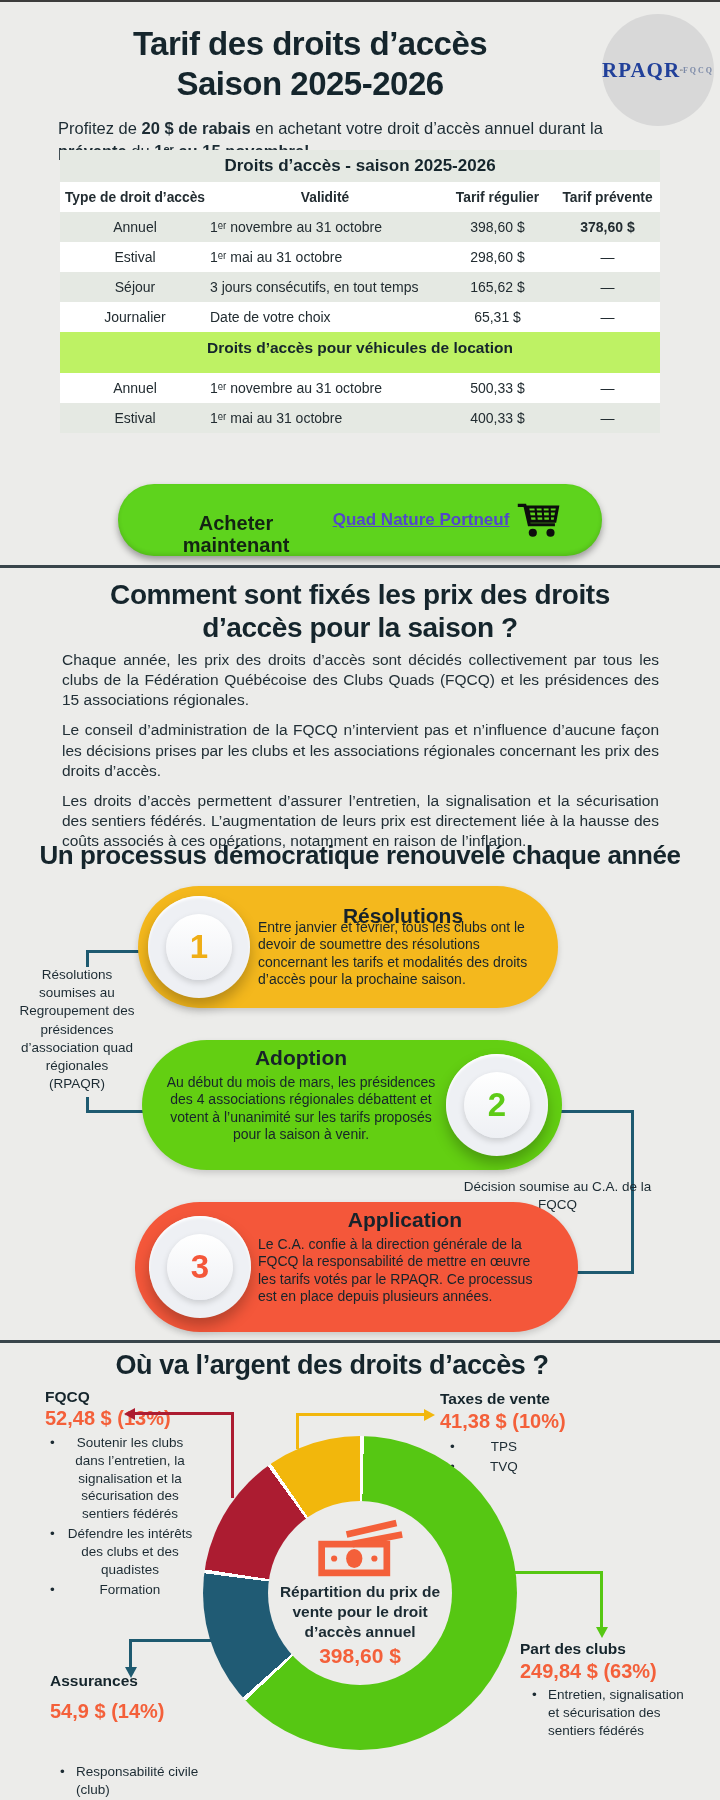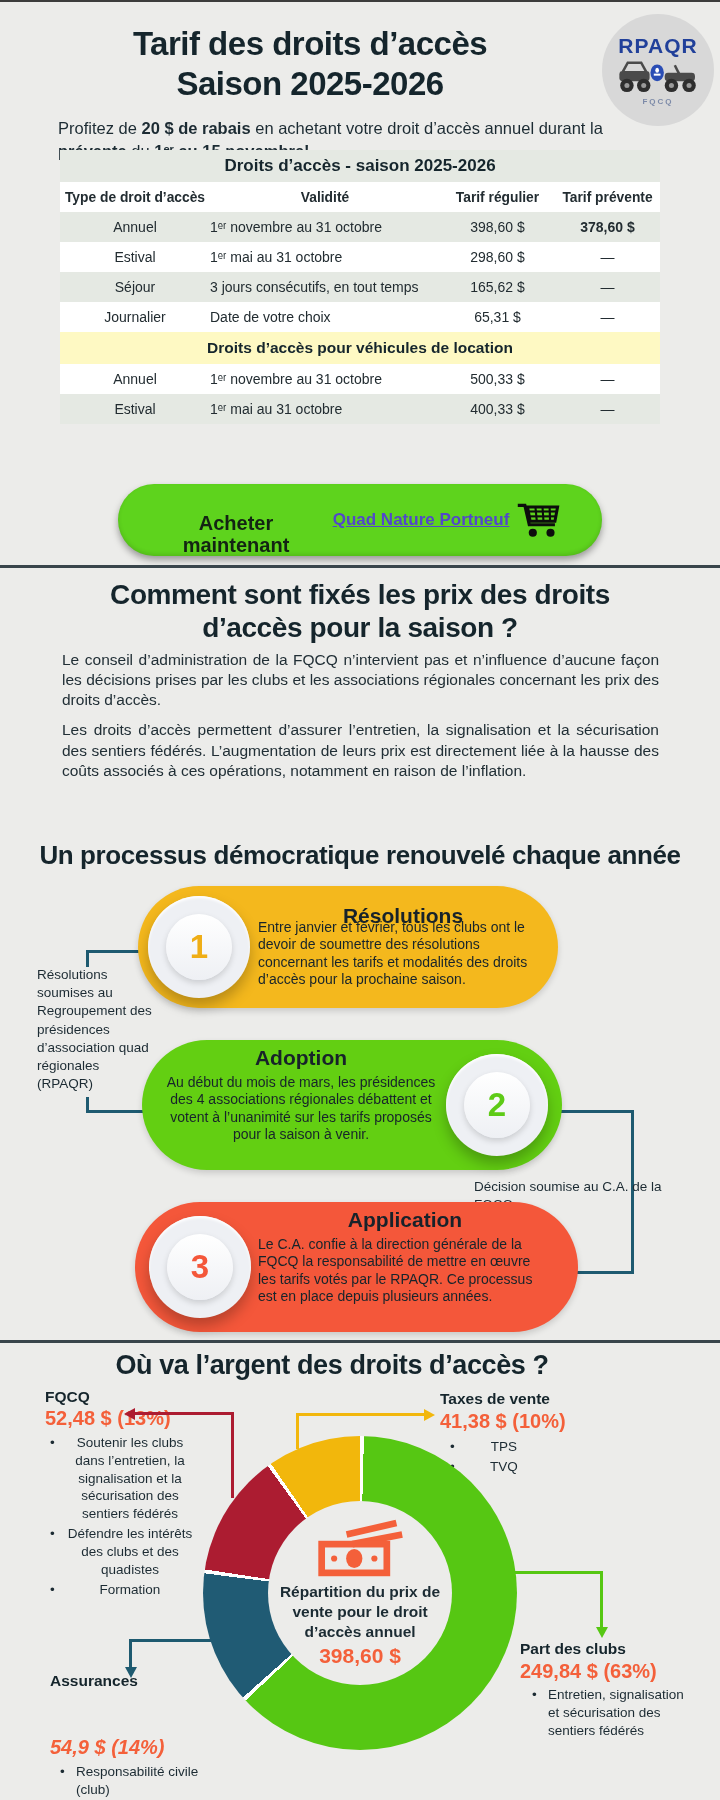--- a/index.html
+++ b/index.html
@@ -5,39 +5,39 @@
   html,body{margin:0;padding:0;background:#d9d9d7;}
   .page{position:relative;width:720px;height:1800px;background:#ececea;overflow:hidden;
         font-family:"Liberation Sans","DejaVu Sans",sans-serif;color:#1c2b33;padding-left:28px;}
   .abs{position:absolute;}
   .topline{left:0;top:0;width:720px;height:2px;background:#3c3c3c;}
 
   
   .title{left:90px;top:24px;width:440px;text-align:center;font-size:33px;font-weight:bold;
          color:#15252c;line-height:1.2;letter-spacing:-0.5px;}
   .logo{left:602px;top:14px;width:112px;height:112px;border-radius:50%;background:#d8d8d8;
-        display:flex;flex-direction:column;align-items:center;justify-content:center;}
+        display:flex;flex-direction:row;align-items:center;justify-content:center;font-family:Liberation Serif, serif;}
   .logo-brand{font-size:21px;font-weight:bold;color:#21409a;letter-spacing:1px;}
   .logo-sub{font-size:8px;font-weight:bold;color:#7c8aa8;letter-spacing:2px;margin-top:1px;}
 
   .intro{left:58px;top:100px;width:568px;font-size:16.5px;line-height:1.42;color:#1c2b33;}
   .intro b{font-weight:bold;}
 
   
   .tbl{left:60px;top:150px;width:600px;}
   .tbl-title{height:32px;line-height:32px;background:#e5e9e3;text-align:center;
              font-size:17px;font-weight:bold;color:#15252c;}
   .trow{display:grid;grid-template-columns:150px 230px 115px 105px;height:30px;
         align-items:center;font-size:14px;color:#222c31;}
   .thead{font-weight:bold;font-size:13.8px;}
   .bg-g{background:#e5e9e3;} .bg-w{background:#ffffff;}
   .c1,.c3,.c4{text-align:center;} .c2{text-align:left;}
   .thead .c2{text-align:center;}
   .bold{font-weight:bold;}
-  .tbl-sub{height:32px;line-height:32px;background:#fef9c3;text-align:center;
+  .tbl-sub{height:41px;line-height:32px;background:#bef264;text-align:center;
            font-size:15.5px;font-weight:bold;color:#15252c;}
 
   
   .buy{left:118px;top:484px;width:484px;height:72px;border-radius:38px;background:#5ed31d;
        box-shadow:0 4px 7px rgba(0,0,0,.35), inset 0 -2px 4px rgba(0,0,0,.12);
        display:flex;align-items:center;cursor:pointer;}
   .buy-label{width:180px;margin-left:28px;text-align:center;font-size:20px;font-weight:bold;
              color:#132413;line-height:1.12;margin-top:28px;}
   .buy-link{flex:1;text-align:center;font-size:17px;font-weight:bold;color:#5247cb;
             text-decoration:underline;}
@@ -57,21 +57,21 @@
   .card{border-radius:65px;box-shadow:0 3px 6px rgba(0,0,0,.15);}
   .card-title{position:absolute;font-size:21px;font-weight:bold;color:#17222a;text-align:center;}
   .card-text{position:absolute;font-size:14px;line-height:1.24;color:#17242b;}
   .step-circle{position:absolute;width:102px;height:102px;border-radius:50%;background:#eef0f4;
                box-shadow:0 8px 14px rgba(0,0,0,.25), inset 0 2px 3px #ffffff;
                display:flex;align-items:center;justify-content:center;}
   .step-inner{width:66px;height:66px;border-radius:50%;background:linear-gradient(180deg,#ffffff,#eef0f4);
               box-shadow:0 3px 6px rgba(0,0,0,.15);display:flex;align-items:center;justify-content:center;
               font-weight:bold;font-size:33px;}
   .n1{color:#efae16;}.n2{color:#5ecb17;}.n3{color:#f4573a;}
-  .note{font-size:13.5px;line-height:1.35;text-align:left;color:#1c2b33;margin-left:19px;}
+  .note{font-size:13.5px;line-height:1.35;text-align:center;color:#1c2b33;}
   .ln{position:absolute;background:#1e5a70;}
 
   
   .alloc-title{left:0;top:1350px;width:664px;text-align:center;font-size:27px;font-weight:bold;
                color:#15252c;letter-spacing:-0.4px;}
   .leg-name{position:absolute;font-size:15.5px;font-weight:bold;color:#15252c;}
   .leg-amt{position:absolute;font-size:20px;font-weight:bold;color:#f4603a;}
   ul.blist{position:absolute;list-style:none;margin:0;padding:0;font-size:13.5px;line-height:1.32;color:#1c2b33;}
   ul.blist li{position:relative;padding-left:24px;margin-bottom:2px;}
   ul.blist li::before{content:"\2022";position:absolute;left:8px;top:0;}
@@ -184,20 +184,21 @@
     </svg>
   </div>
 
   <div class="abs sep" style="top:565px;"></div>
 
   <div class="abs how-title">
     <div>Comment sont fixés les prix des droits</div>
     <div>d’accès pour la saison ?</div>
   </div>
   <div class="abs paras">
+    <p>Chaque année, les prix des droits d’accès sont décidés collectivement par tous les clubs de la Fédération Québécoise des Clubs Quads (FQCQ) et les présidences des 15 associations régionales.</p>
     <p>Le conseil d’administration de la FQCQ n’intervient pas et n’influence d’aucune façon les décisions prises par les clubs et les associations régionales concernant les prix des droits d’accès.</p>
     <p>Les droits d’accès permettent d’assurer l’entretien, la signalisation et la sécurisation des sentiers fédérés. L’augmentation de leurs prix est directement liée à la hausse des coûts associés à ces opérations, notamment en raison de l’inflation.</p>
   </div>
 
   <div class="abs proc-title">Un processus démocratique renouvelé chaque année</div>
 
   <div class="ln" style="left:86px;top:950px;width:3px;height:17px;"></div>
   <div class="ln" style="left:86px;top:950px;width:56px;height:3px;"></div>
   <div class="ln" style="left:86px;top:1097px;width:3px;height:16px;"></div>
   <div class="ln" style="left:86px;top:1110px;width:58px;height:3px;"></div>
@@ -245,21 +246,21 @@
   </ul>
 
   <div class="leg-name" style="left:440px;top:1390px;">Taxes de vente</div>
   <div class="leg-amt" style="left:440px;top:1410px;">41,38 $ (10%)</div>
   <ul class="blist center" style="left:442px;top:1438px;width:100px;">
     <li><span>TPS</span></li>
     <li><span>TVQ</span></li>
   </ul>
 
   <div class="leg-name" style="left:50px;top:1672px;">Assurances</div>
-  <div class="leg-amt" style="left:50px;top:1736px;font-style:italic;">54,9 $ (14%)</div>
+  <div class="leg-amt" style="left:50px;top:1700px;">54,9 $ (14%)</div>
   <ul class="blist" style="left:52px;top:1763px;width:178px;">
     <li><span>Responsabilité civile (club)</span></li>
     <li><span>Responsabilité civile (quadiste)</span></li>
   </ul>
 
   <div class="leg-name" style="left:520px;top:1640px;">Part des clubs</div>
   <div class="leg-amt" style="left:520px;top:1660px;">249,84 $ (63%)</div>
   <ul class="blist" style="left:524px;top:1686px;width:160px;">
     <li><span>Entretien, signalisation et sécurisation des sentiers fédérés</span></li>
   </ul>

